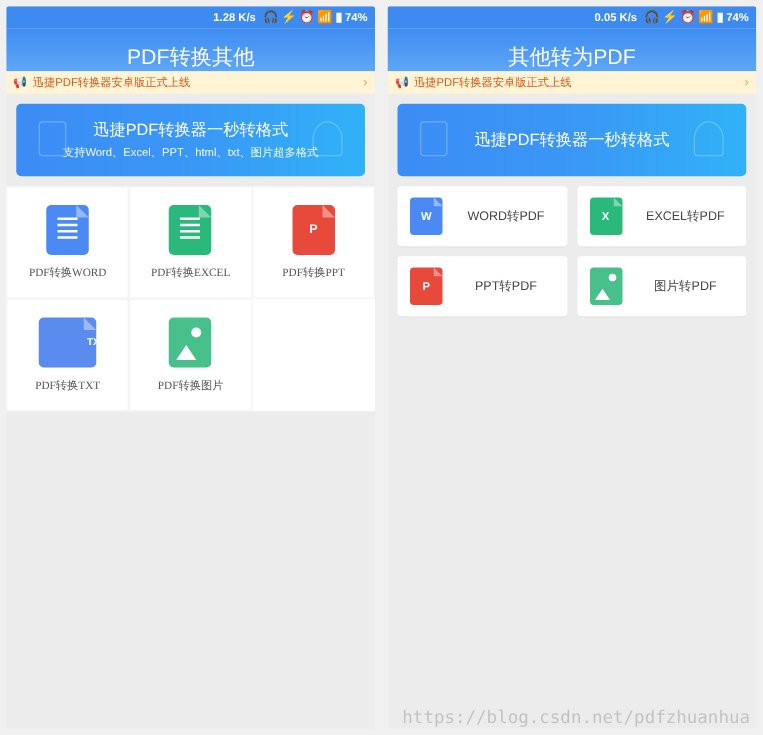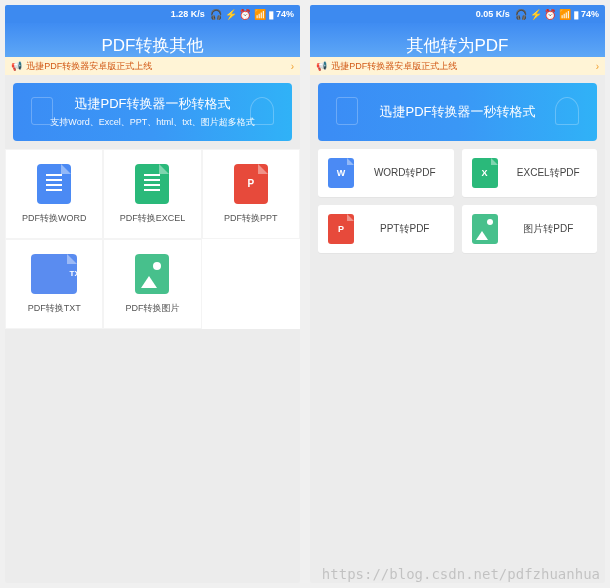--- a/index.html
+++ b/index.html
@@ -78,21 +78,21 @@
   .hero-sub { font-size: 9px; margin-top: 3px; opacity: .95;}
   .grid3 {
     display: grid;
     grid-template-columns: repeat(3,1fr);
     background:#fff;
   }
   .cell {
     display:flex; flex-direction:column; align-items:center; justify-content:center;
     height:90px; gap:8px; border:1px solid #f4f4f4;
   }
-  .cell-label { font-size:9px; color:#555; }
+  .cell-label { font-size:9px; color:#555;font-family:Liberation Serif, serif; }
   .icon {
     width:34px; height:40px; border-radius:4px; position:relative;
     display:flex; align-items:center; justify-content:center;
   }
   .fold { position:absolute; top:0; right:0; width:0; height:0;
     border-left:10px solid rgba(255,255,255,.4);
     border-top:10px solid transparent; }
   .icon.word  { background:#4b8af4;}
   .icon.excel { background:#2ab97a;}
   .icon.ppt   { background:#e74a3b;}

